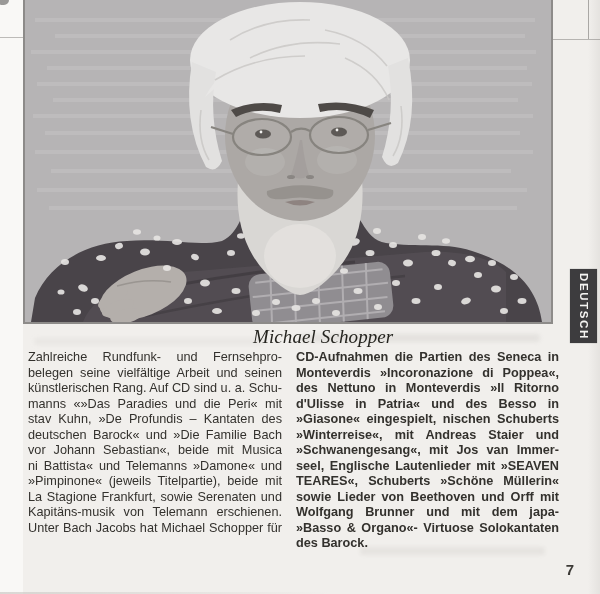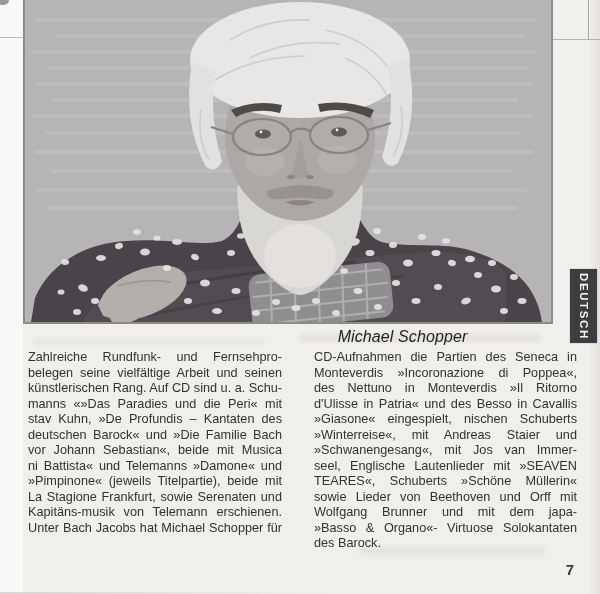--- a/index.html
+++ b/index.html
@@ -55,25 +55,26 @@
   .photo-frame {
     position:absolute; left:23px; top:0; width:530px; height:324px;
     box-sizing:border-box;
     border:2px solid #8d8b89; border-top:none;
     background:#b6b4b5;
   }
   .photo-frame svg { display:block; width:100%; height:100%; }
 
   .caption {
     position:absolute; top:329px; left:253px; width:299px;
-    text-align:center;
+    text-align:left;
     font-style:italic;
-    font-size:16px; line-height:15px;
+    font-size:19px; line-height:15px;
     color:#25241f;
     letter-spacing:.1px;
+    font-family:Liberation Serif, serif;
   }
 
   
   .deutsch-tab {
     position:absolute; left:570px; top:269px; width:27px; height:74px;
     background:#3d3c3e;
     display:flex; align-items:center; justify-content:center;
     box-shadow:0 0 1px rgba(0,0,0,.4);
   }
   .deutsch-tab span {
@@ -84,21 +85,21 @@
     letter-spacing:1.6px;
   }
 
   
   .col {
     position:absolute; top:350px;
     font-size:12.7px; line-height:15.5px;
     color:#33312d;
   }
   .col-left  { left:28px;  width:254px; }
-  .col-right { left:314px; width:263px; }
+  .col-right { left:296px; width:263px;font-weight:bold; }
   .jline { text-align:justify; height:15.5px; overflow:hidden; white-space:normal; }
   .jline::after { content:""; display:inline-block; width:100%; height:0; }
   .plainline { text-align:left; height:15.5px; overflow:hidden; }
 
   .page-number {
     position:absolute; left:559px; top:561px; width:22px;
     text-align:center;
     font-size:15px; font-weight:bold;
     color:#3c3a36;
   }

